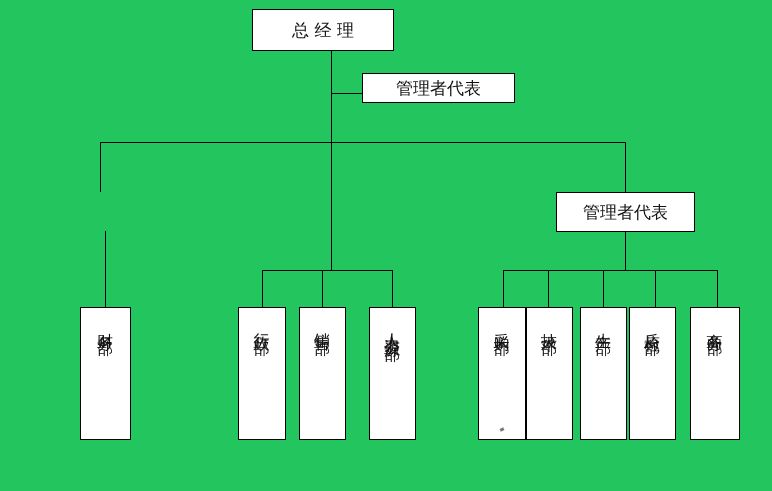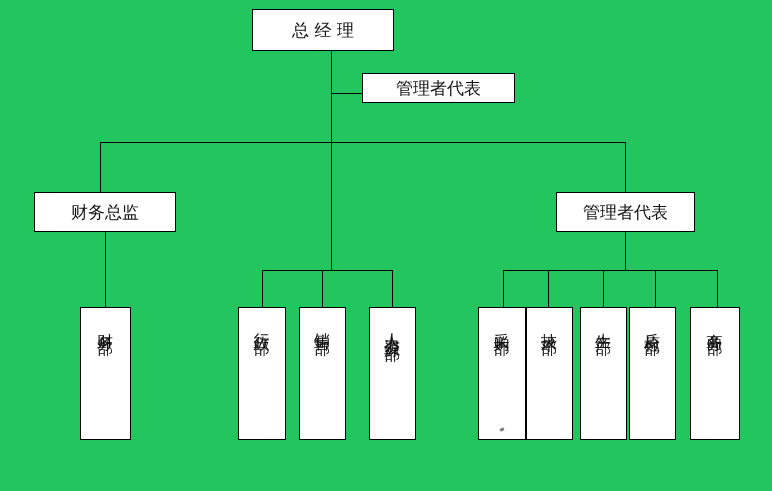--- a/index.html
+++ b/index.html
@@ -107,23 +107,20 @@
   <div class="line v" style="left:717px; top:270px; height:37px;"></div>
 
   <div class="node horiz spaced" style="left:252px; top:9px; width:142px; height:42px;">
     <span class="label">总 经 理</span>
   </div>
 
   <div class="node horiz" style="left:362px; top:73px; width:153px; height:30px;">
     <span class="label">管理者代表</span>
   </div>
 
-  <div class="node horiz" style="left:34px; top:192px; width:142px; height:40px;">
-    <span class="label">财务总监</span>
-  </div>
 
   <div class="node horiz" style="left:556px; top:192px; width:139px; height:40px;">
     <span class="label">管理者代表</span>
   </div>
 
   <div class="node vert" style="left:80px; top:307px; width:51px; height:133px;">
     <span class="label">财务部</span>
   </div>
 
   <div class="node vert" style="left:238px; top:307px; width:48px; height:133px;">

